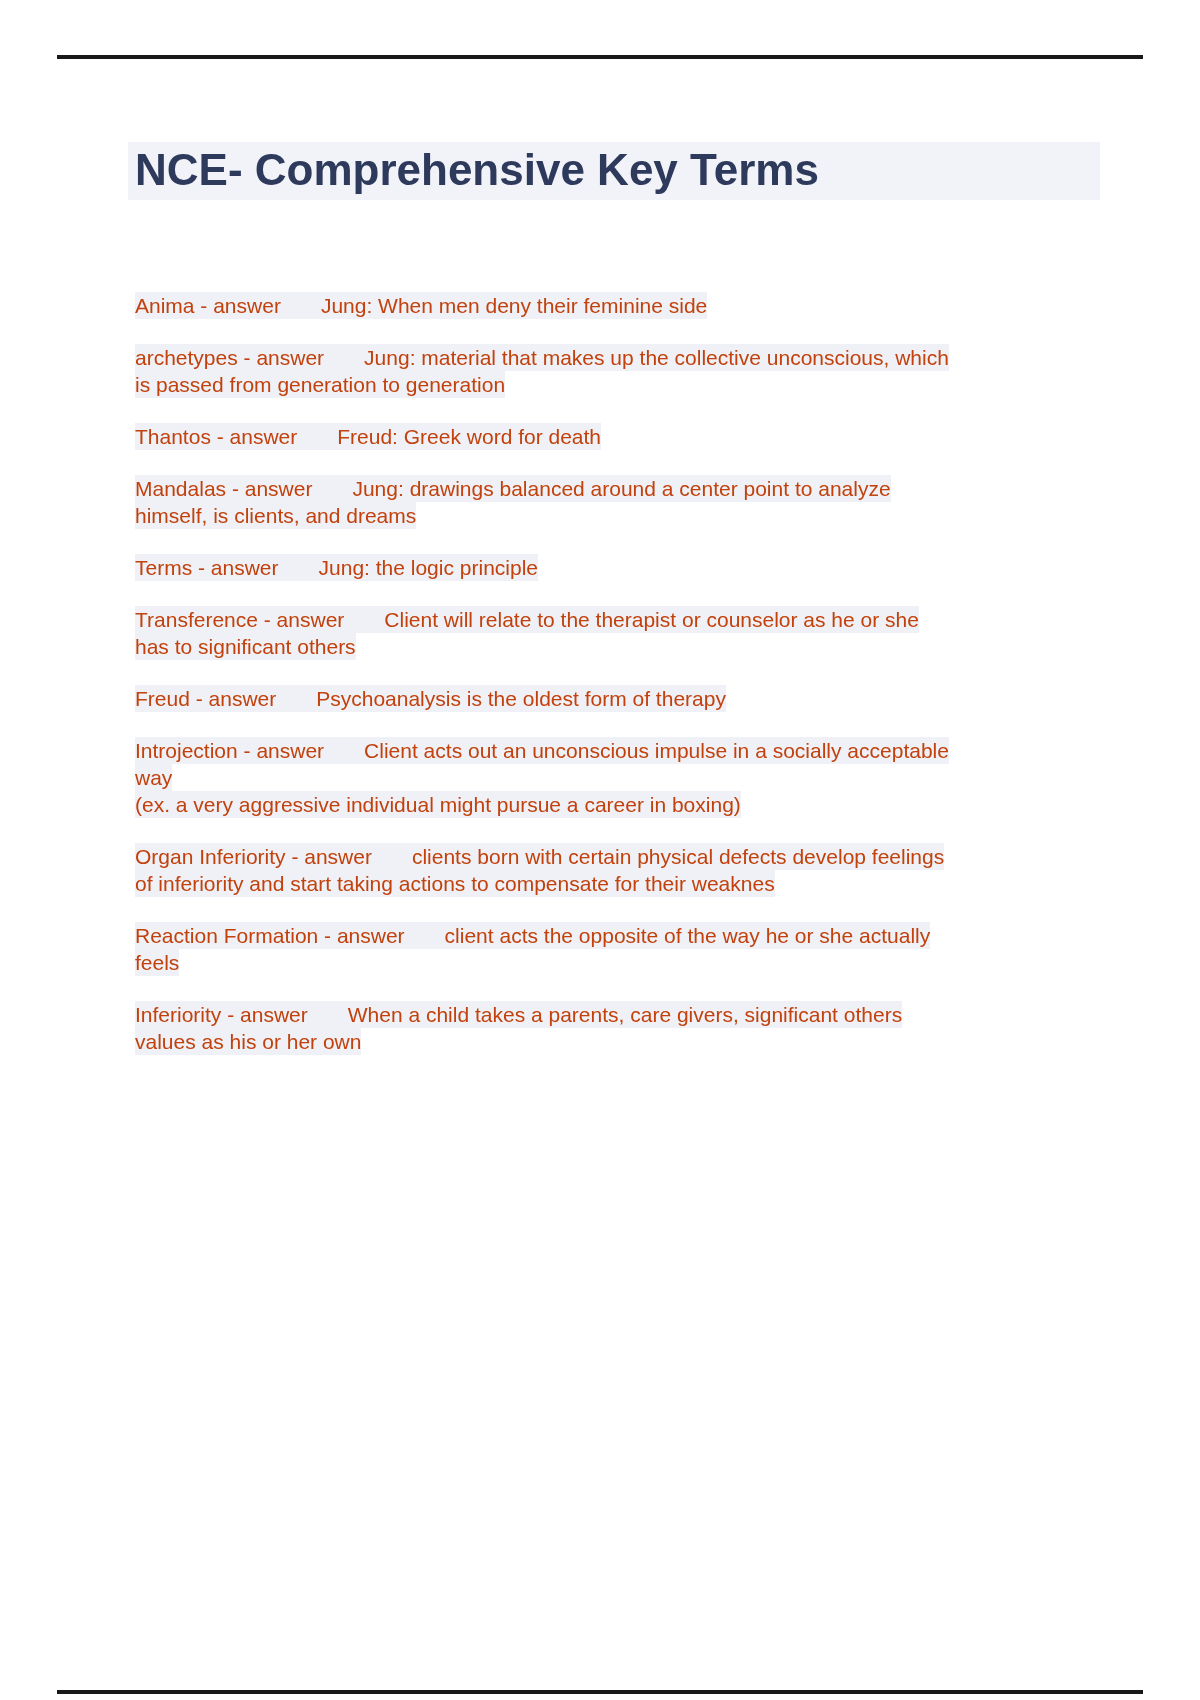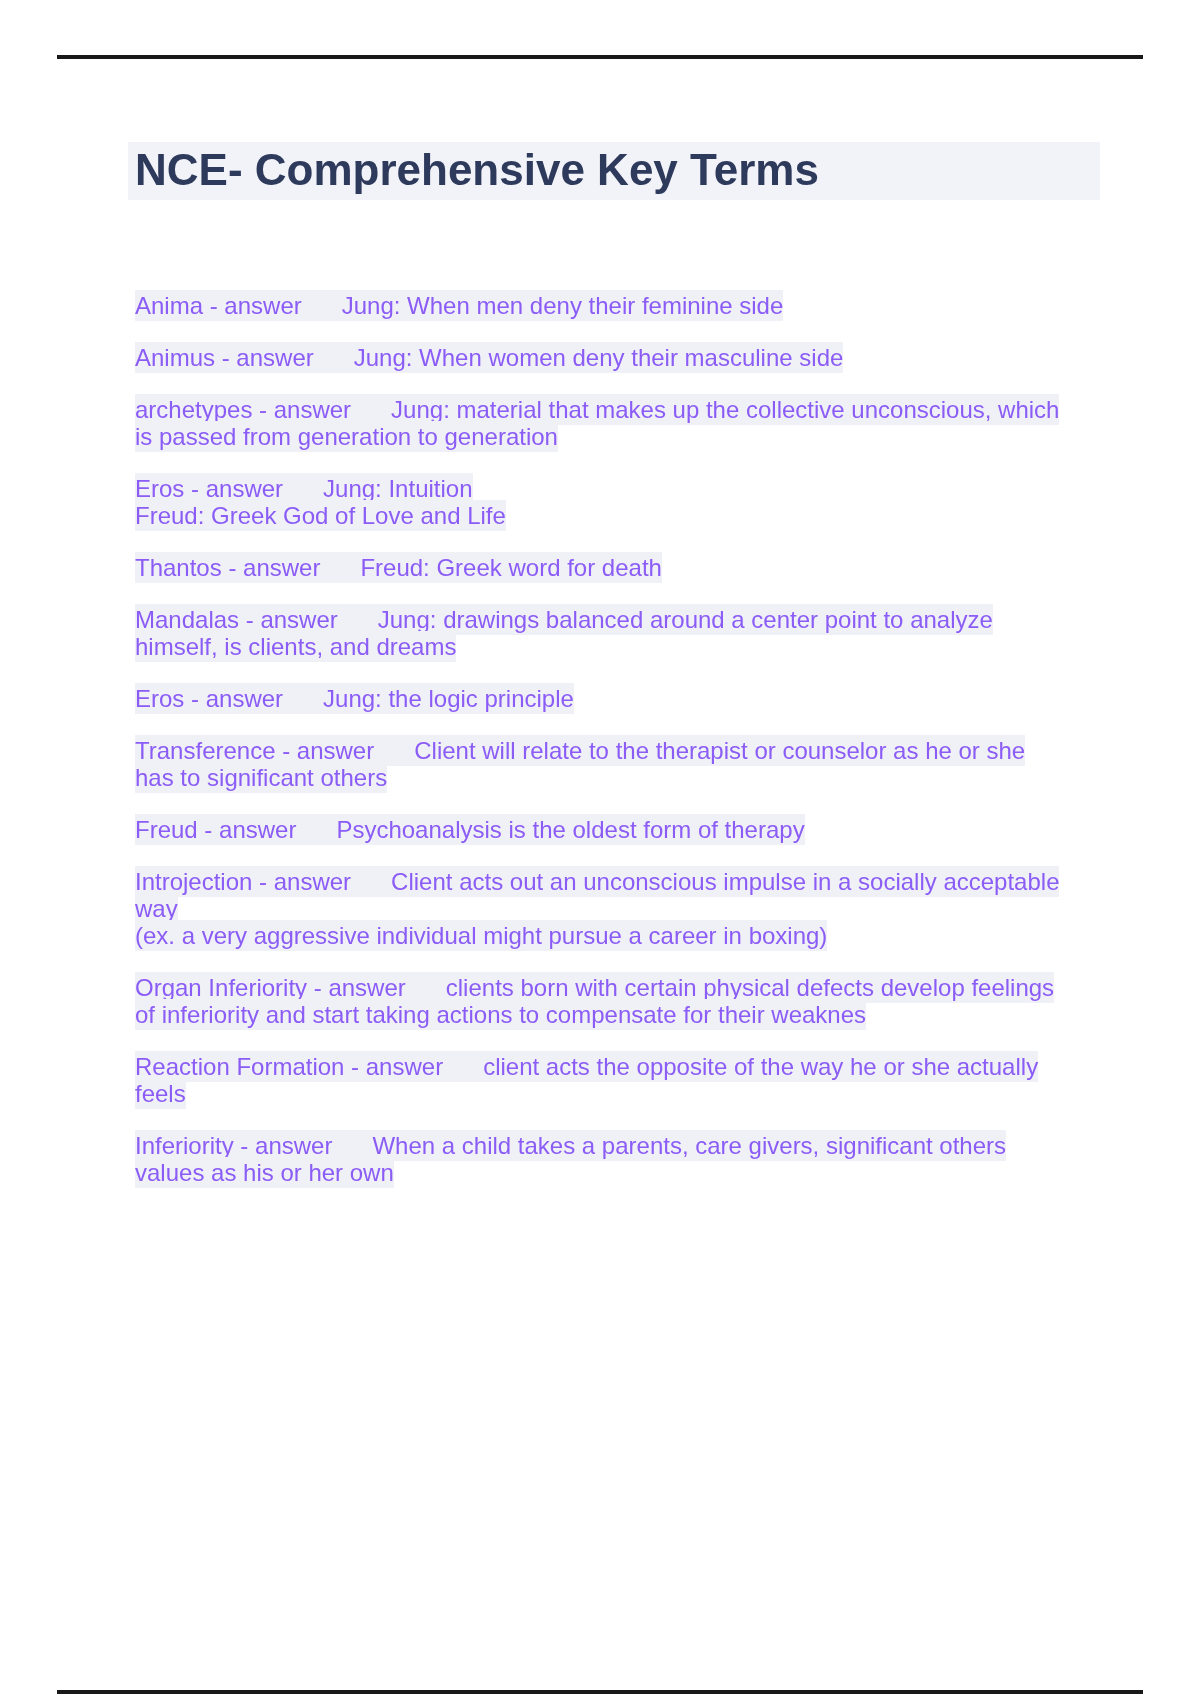--- a/index.html
+++ b/index.html
@@ -34,23 +34,23 @@
     line-height:50px;
     font-weight:bold;
     color:#2e3a5c;
     background:#f2f3f9;
     padding:3px 0 5px 7px;
     margin-left:-7px;
     letter-spacing:0px;
   }
   .entries{
     margin-top:92px;
-    font-size:24px;
+    font-size:21px;
     line-height:27px;
-    color:#8b5cf6;
+    color:#c2410c;
   }
   .entry{
     margin:0 0 25px 0;
   }
   .hl{
     background:#eff1f6;
     padding:2px 0;
     box-decoration-break:clone;
     -webkit-box-decoration-break:clone;
   }
@@ -67,35 +67,32 @@
 
 <div class="page">
   <div class="rule rule-top"></div>
 
   <div class="content">
     <h1 class="doc-title">NCE- Comprehensive Key Terms</h1>
 
     <div class="entries">
   <p class="entry"><span class="hl"><span class="term">Anima</span><span class="marker"> - answer</span><span class="gap"></span><span class="answer">Jung: When men deny their feminine side</span></span></p>
 
-  <p class="entry"><span class="hl"><span class="term">Animus</span><span class="marker"> - answer</span><span class="gap"></span><span class="answer">Jung: When women deny their masculine side</span></span></p>
 
   <p class="entry"><span class="hl"><span class="term">archetypes</span><span class="marker"> - answer</span><span class="gap"></span><span class="answer">Jung: material that makes up the collective unconscious, which
 is passed from generation to generation</span></span></p>
 
-  <p class="entry"><span class="hl"><span class="term">Eros</span><span class="marker"> - answer</span><span class="gap"></span><span class="answer">Jung: Intuition
-Freud: Greek God of Love and Life</span></span></p>
 
   <p class="entry"><span class="hl"><span class="term">Thantos</span><span class="marker"> - answer</span><span class="gap"></span><span class="answer">Freud: Greek word for death</span></span></p>
 
 
   <p class="entry"><span class="hl"><span class="term">Mandalas</span><span class="marker"> - answer</span><span class="gap"></span><span class="answer">Jung: drawings balanced around a center point to analyze
 himself, is clients, and dreams</span></span></p>
 
-  <p class="entry"><span class="hl"><span class="term">Eros</span><span class="marker"> - answer</span><span class="gap"></span><span class="answer">Jung: the logic principle</span></span></p>
+  <p class="entry"><span class="hl"><span class="term">Terms</span><span class="marker"> - answer</span><span class="gap"></span><span class="answer">Jung: the logic principle</span></span></p>
 
   <p class="entry"><span class="hl"><span class="term">Transference</span><span class="marker"> - answer</span><span class="gap"></span><span class="answer">Client will relate to the therapist or counselor as he or she
 has to significant others</span></span></p>
 
 
   <p class="entry"><span class="hl"><span class="term">Freud</span><span class="marker"> - answer</span><span class="gap"></span><span class="answer">Psychoanalysis is the oldest form of therapy</span></span></p>
 
   <p class="entry"><span class="hl"><span class="term">Introjection</span><span class="marker"> - answer</span><span class="gap"></span><span class="answer">Client acts out an unconscious impulse in a socially acceptable
 way
 (ex. a very aggressive individual might pursue a career in boxing)</span></span></p>

